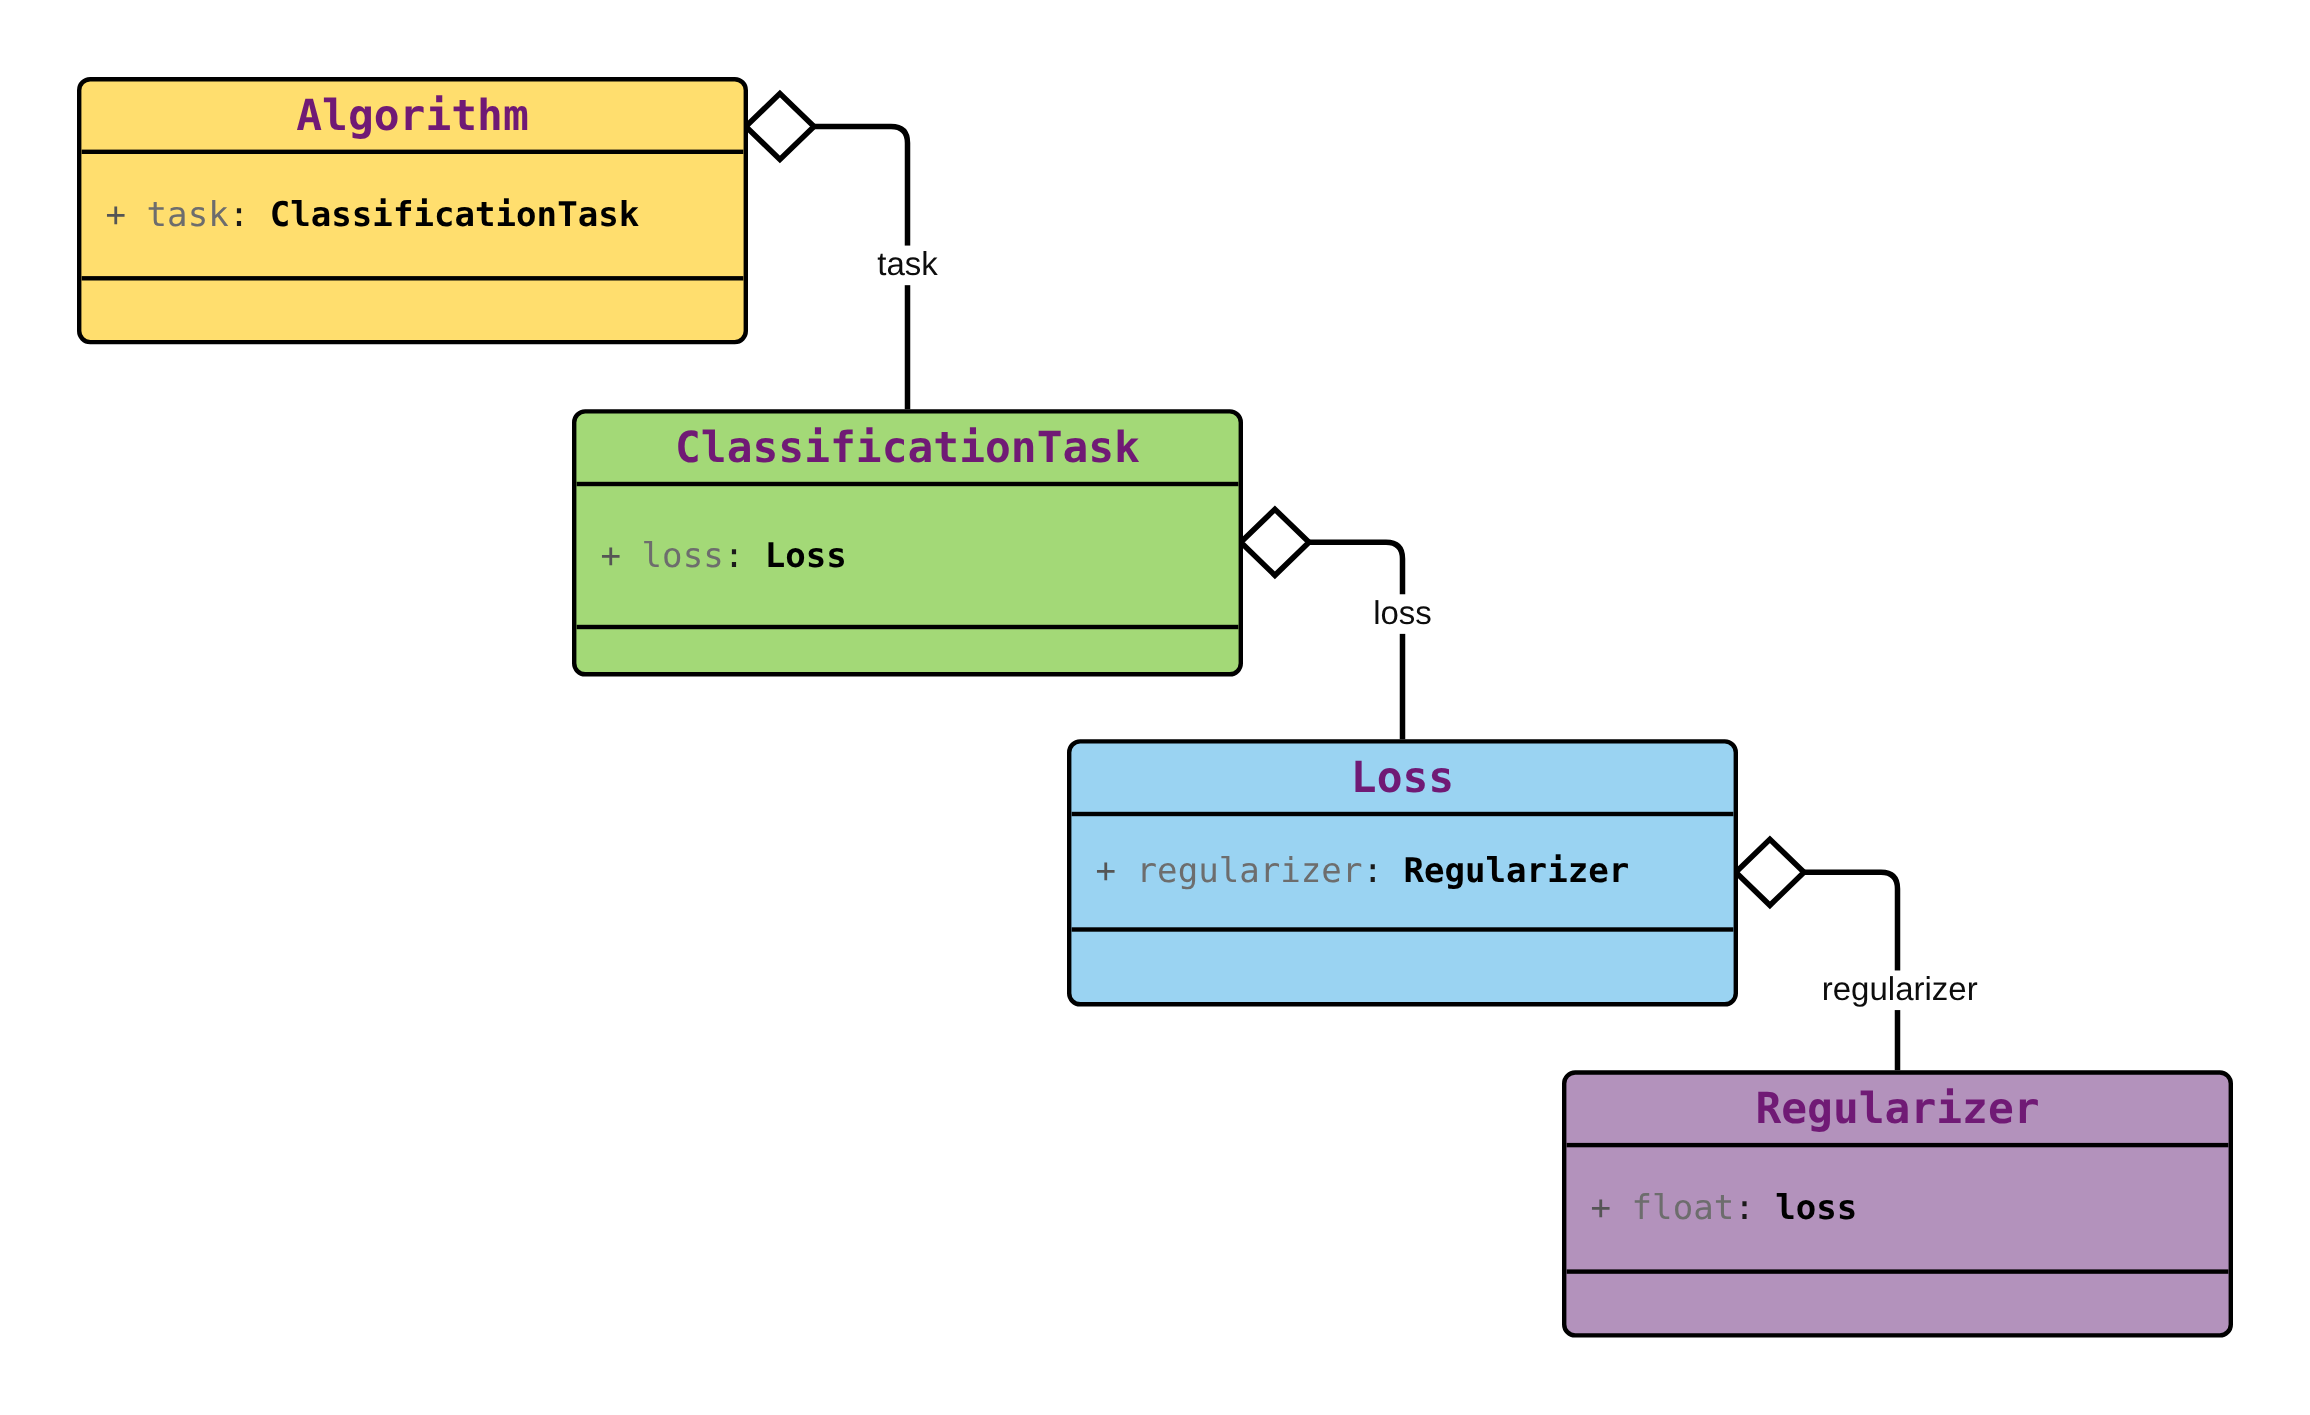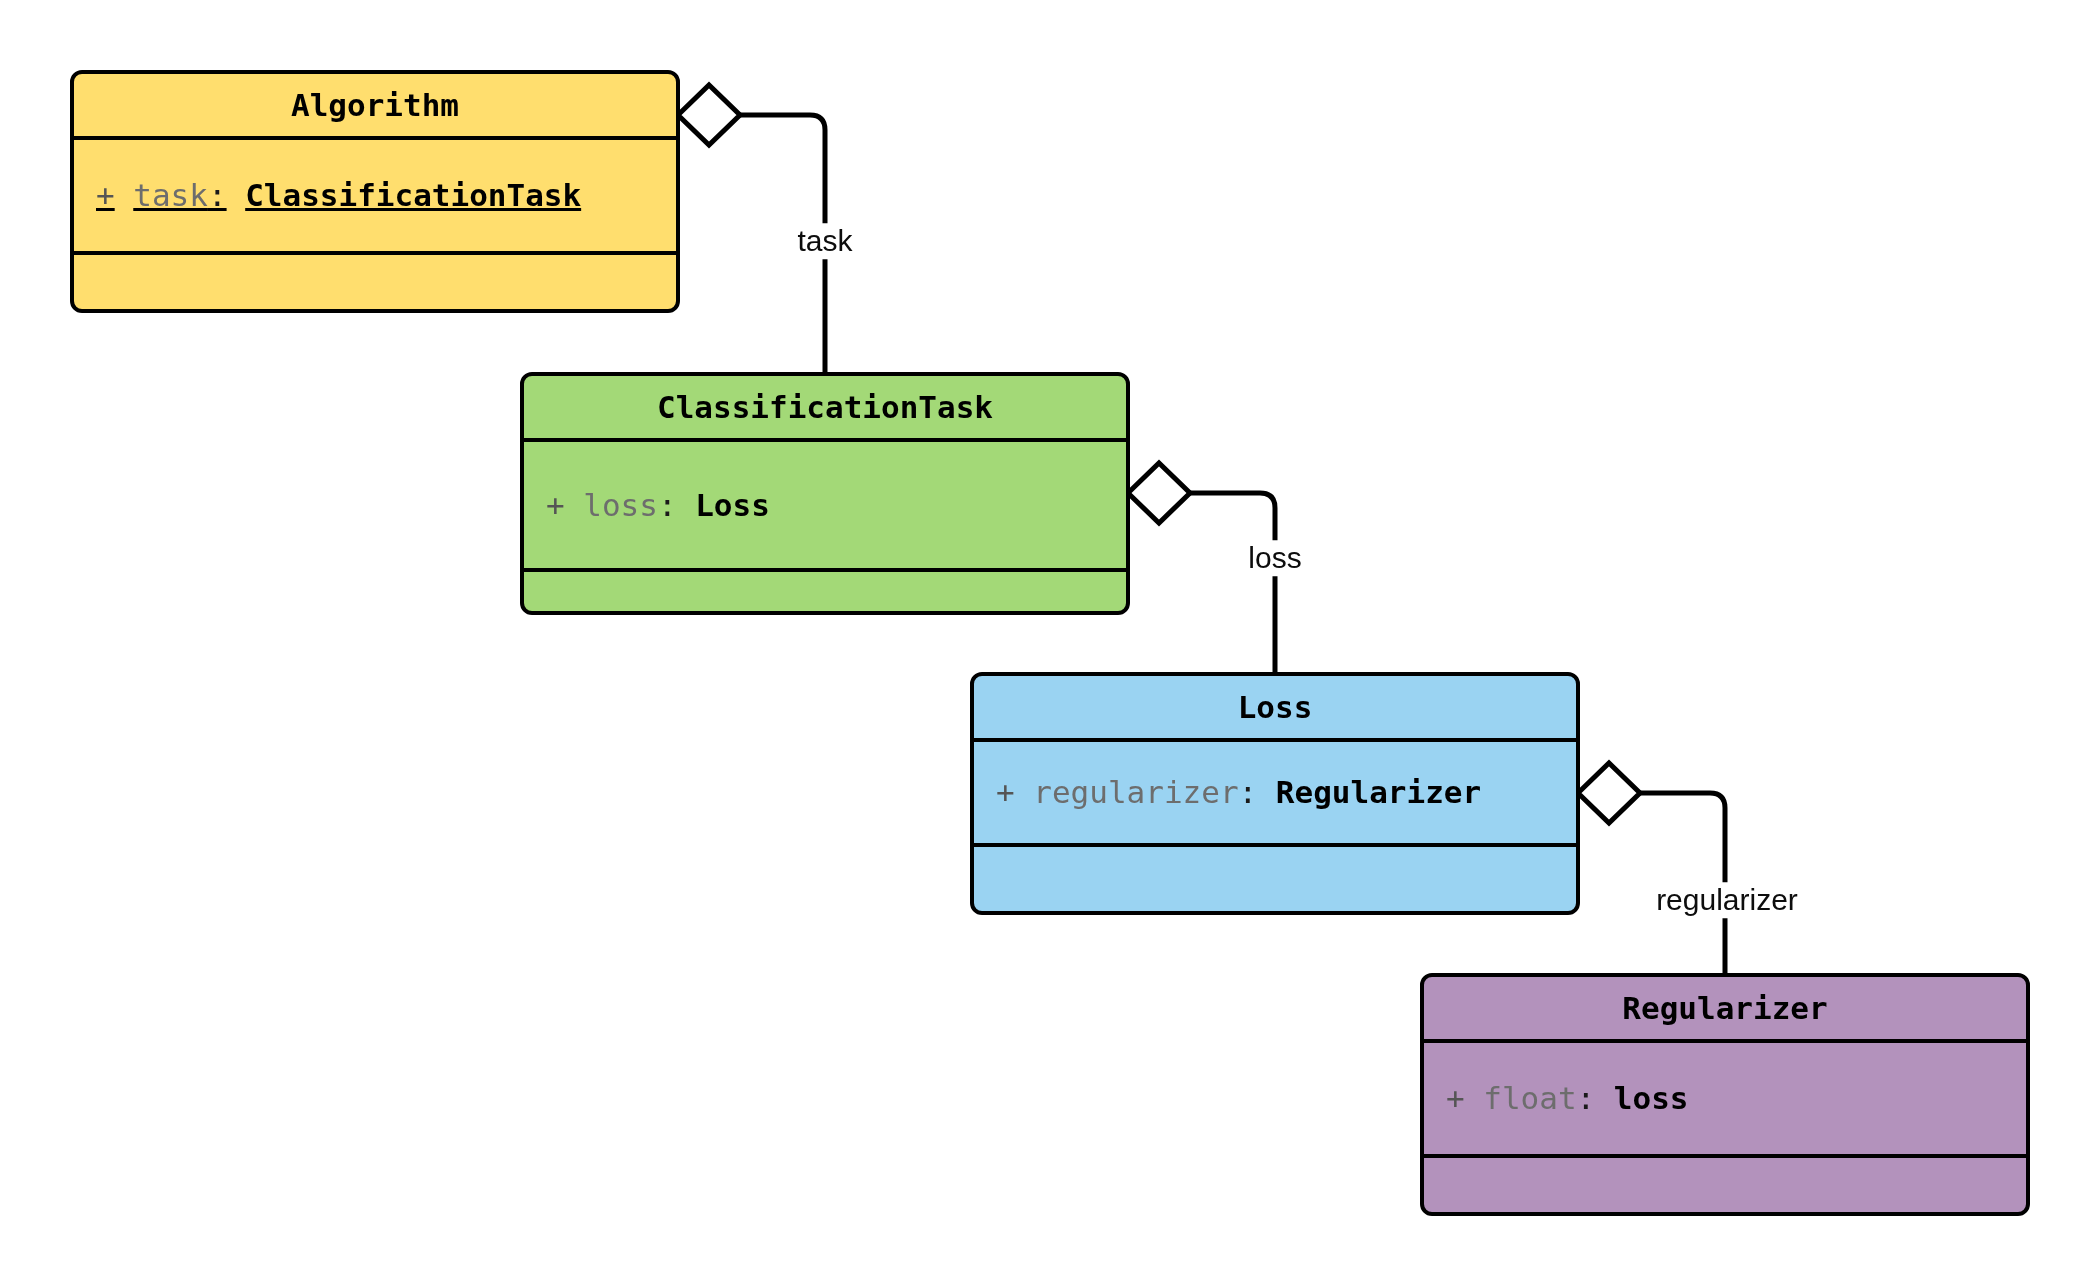--- a/index.html
+++ b/index.html
@@ -36,22 +36,22 @@
     border-radius: 12px;
     overflow: hidden;
     background: #ffffff;
   }
   .uml-title {
     box-sizing: border-box;
     width: 100%;
     text-align: left;
     font-family: "DejaVu Sans Mono", "Liberation Mono", monospace;
     font-weight: bold;
-    font-size: 31px;
-    color: #000000;
+    font-size: 39px;
+    color: #701a75;
     letter-spacing: 0px;
     display: flex;
     align-items: center;
     justify-content: center;
   }
   .uml-divider {
     width: 100%;
     height: 4px;
     background: #000000;
   }
@@ -127,21 +127,21 @@
 
   <div class="edge-label" style="left:825px; top:241px;">task</div>
 
   <div class="edge-label" style="left:1275px; top:558px;">loss</div>
 
   <div class="edge-label" style="left:1727px; top:900px;">regularizer</div>
 
   <div class="uml-class" style="left:70px; top:70px; width:610px; height:243px; background:#FFDE6E;">
     <div class="uml-title" style="height:62px;">Algorithm</div>
     <div class="uml-divider"></div>
-    <div class="uml-attrs" style="height:111px;text-decoration:underline;">
+    <div class="uml-attrs" style="height:111px;">
       <div class="attr-row">
         <span class="attr-vis">+</span><span class="attr-name" style="margin-left:0.6em;">task</span><span class="attr-colon">:</span><span class="attr-type" style="margin-left:0.6em;">ClassificationTask</span>
       </div>
     </div>
     <div class="uml-divider"></div>
     <div class="uml-methods" style="height:58px;"></div>
   </div>
 
   <div class="uml-class" style="left:520px; top:372px; width:610px; height:243px; background:#A3D977;">
     <div class="uml-title" style="height:62px;">ClassificationTask</div>

